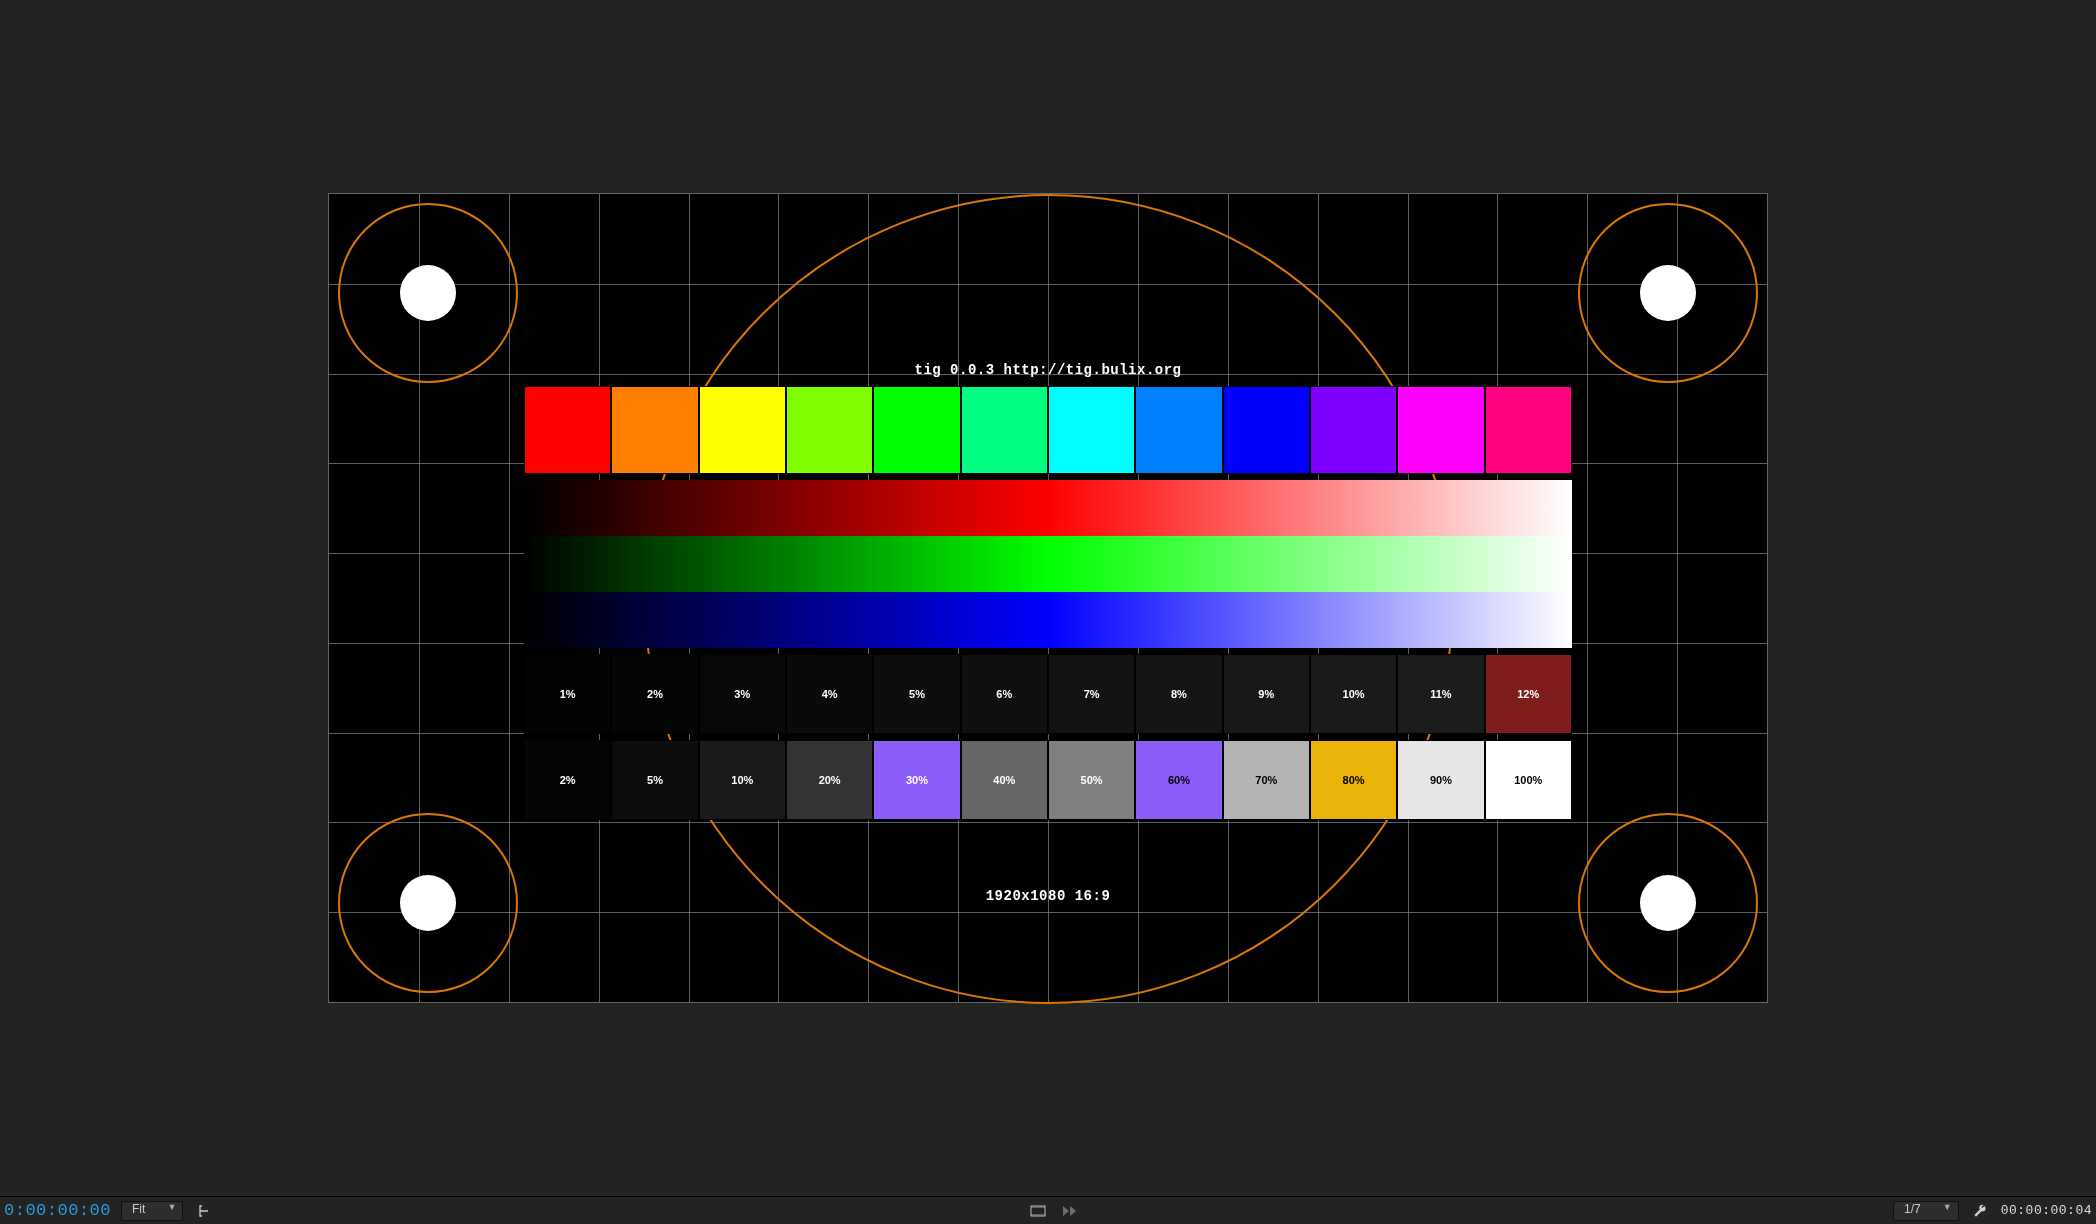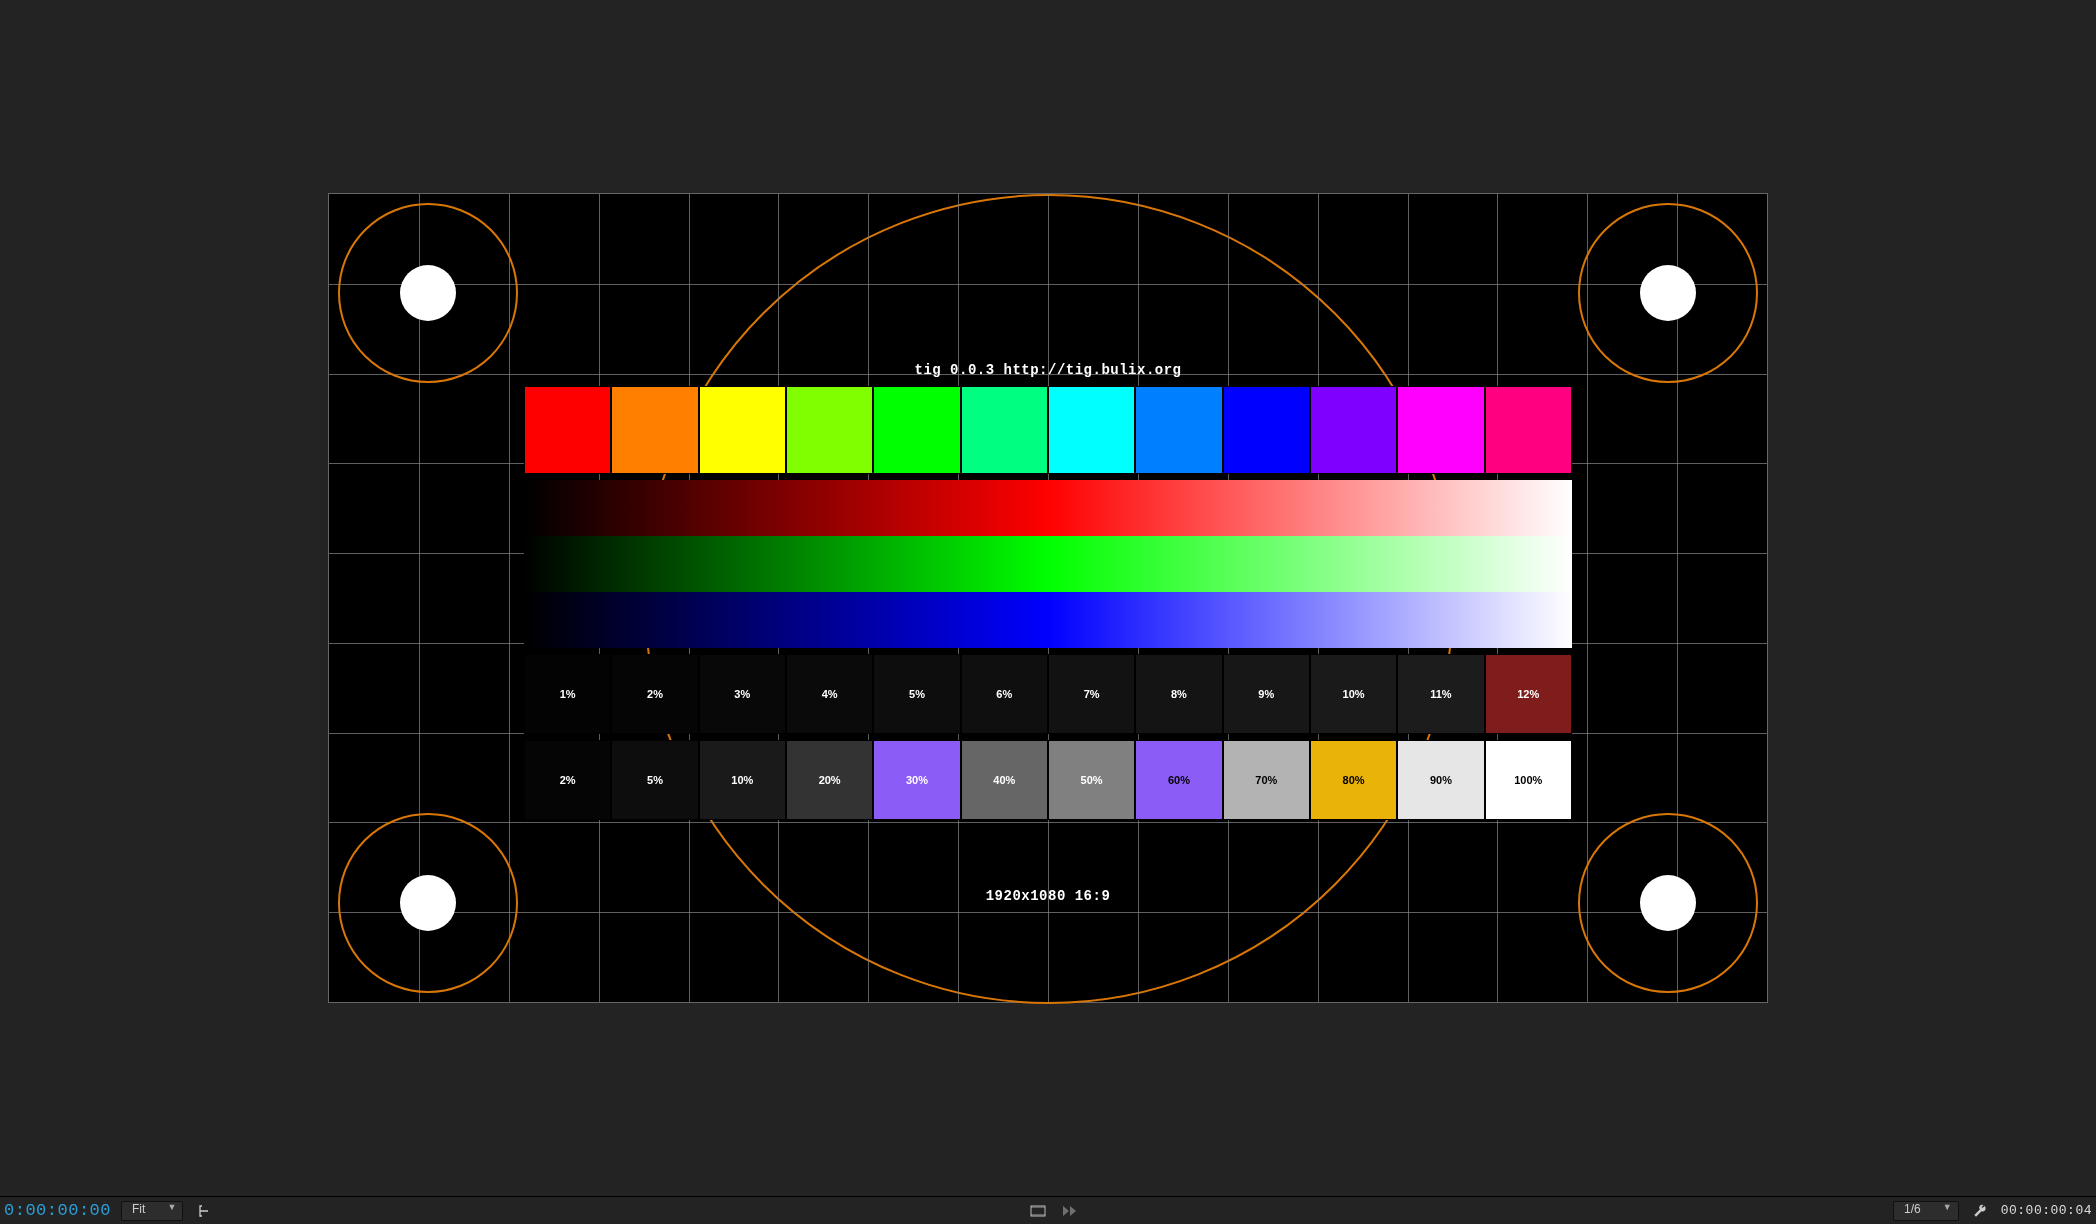--- a/index.html
+++ b/index.html
@@ -270,21 +270,21 @@
 
   <div class="icon-btn" style="opacity:.45;">
     <svg width="16" height="12" viewBox="0 0 16 12">
         <path d="M1 1 L7 6 L1 11 Z M8 1 L14 6 L8 11 Z" fill="#ccc"></path>
       </svg>
   </div>
 
   <div class="spacer"></div>
 
   <div class="dropdown">
-    <span>1/6</span>
+    <span>1/7</span>
     <span class="chev">▼</span>
   </div>
 
   <div class="icon-btn">
     <svg width="16" height="16" viewBox="0 0 16 16">
         <path d="M13.5 4.5a3 3 0 0 1-4 3.7L4 13.7l-1.7-1.7 5.5-5.5A3 3 0 0 1 11.5 2l-2 2 1 1 2-2c.6.4 1 1 1 1.5z" fill="#ccc"></path>
       </svg>
   </div>
 
   <span class="tc-white">00:00:00:04</span>

